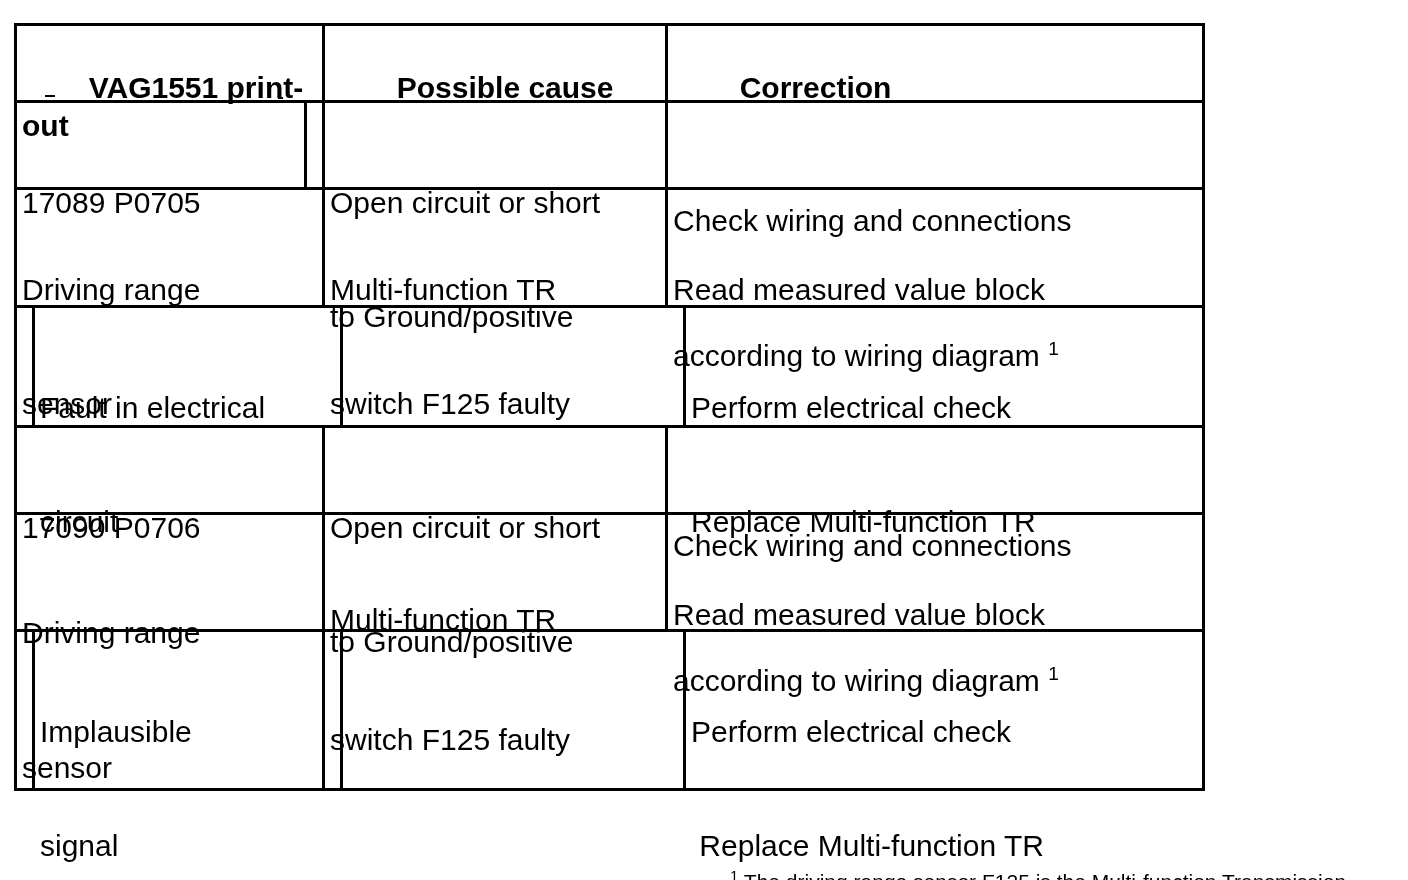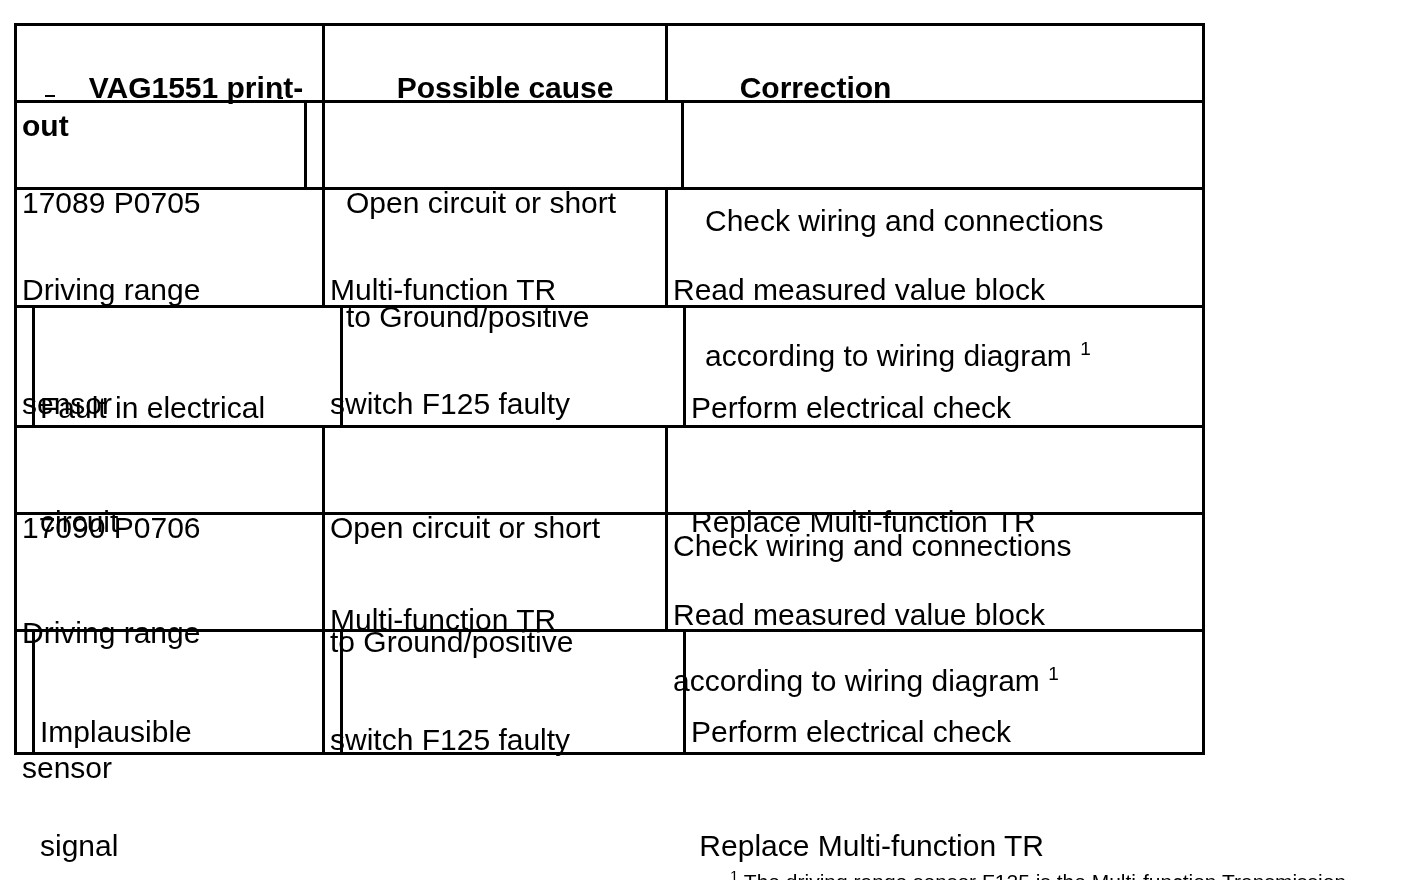--- a/index.html
+++ b/index.html
@@ -12,26 +12,26 @@
     position:absolute; left:14px; top:23px; width:1185px;
     border:3px solid #000; background:#fff;
   }
   .row { display:flex; position:relative; }
   .row.bordered { border-bottom:3px solid #000; }
   .cell { position:relative; padding:5px 4px 0 5px; font-size:30px; line-height:38px; white-space:pre-wrap; }
   .c1 { width:296px; border-right:3px solid #000; }
   .c2 { width:331px; border-right:3px solid #000; }
   .c3 { flex:1; }
   .h-row  { height:74px; }
-  .r1 { height:84px;gap:16px; }
+  .r1 { height:84px; }
   .r2 { height:115px; }
   .r3 { height:117px;justify-content:space-between; }
   .r4 { height:84px; }
   .r5 { height:114px; }
-  .r6 { height:120px; }
+  .r6 { height:156px; }
   .head { font-weight:bold; }
   .center { text-align:left; }
   .loose { line-height:45px; }
   .mid   { line-height:40px; }
   
   .sub-right::after {
     content:""; position:absolute; top:0; bottom:0; right:15px; width:3px; background:#000;
   }
   .sub-left { padding-left:23px; }
   .sub-left::before {

